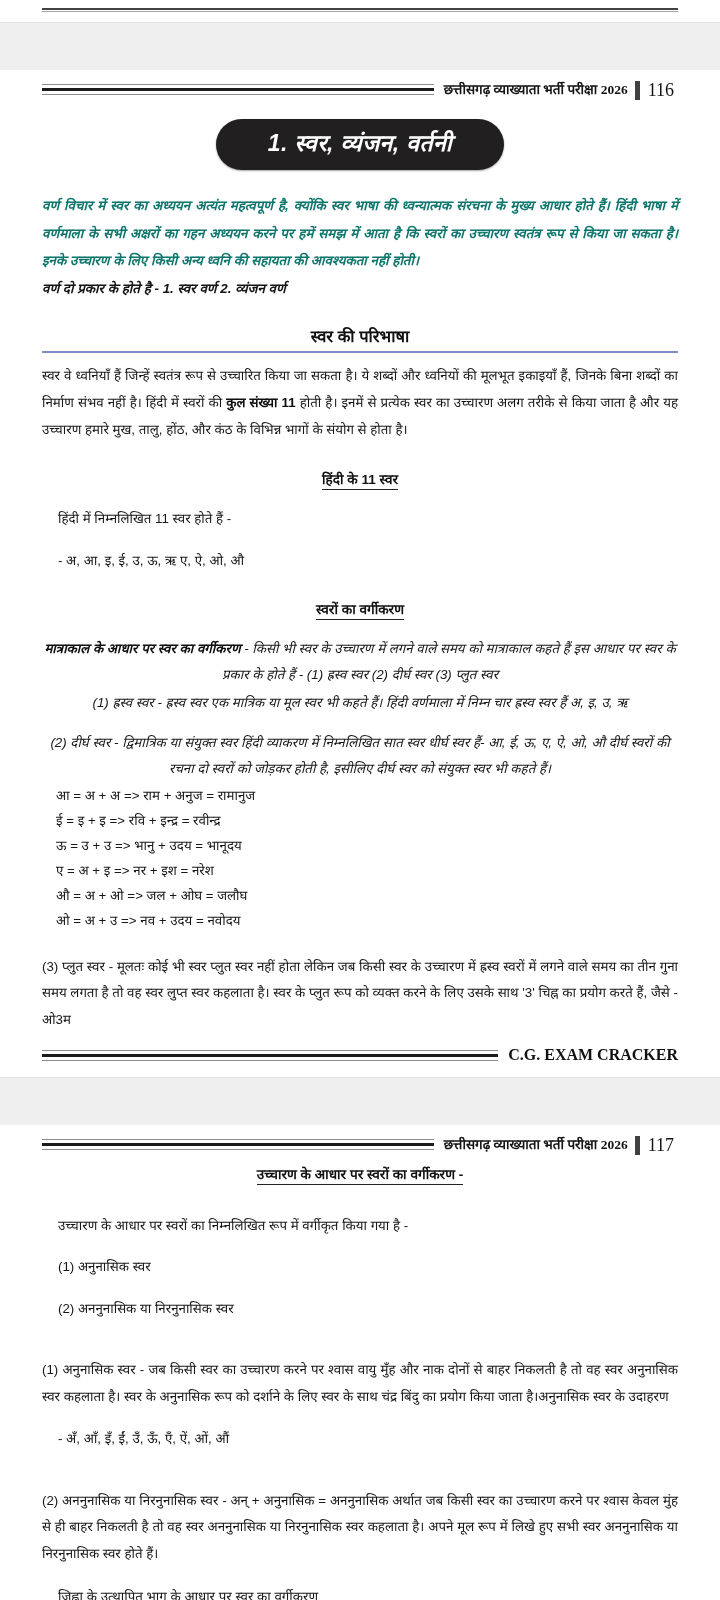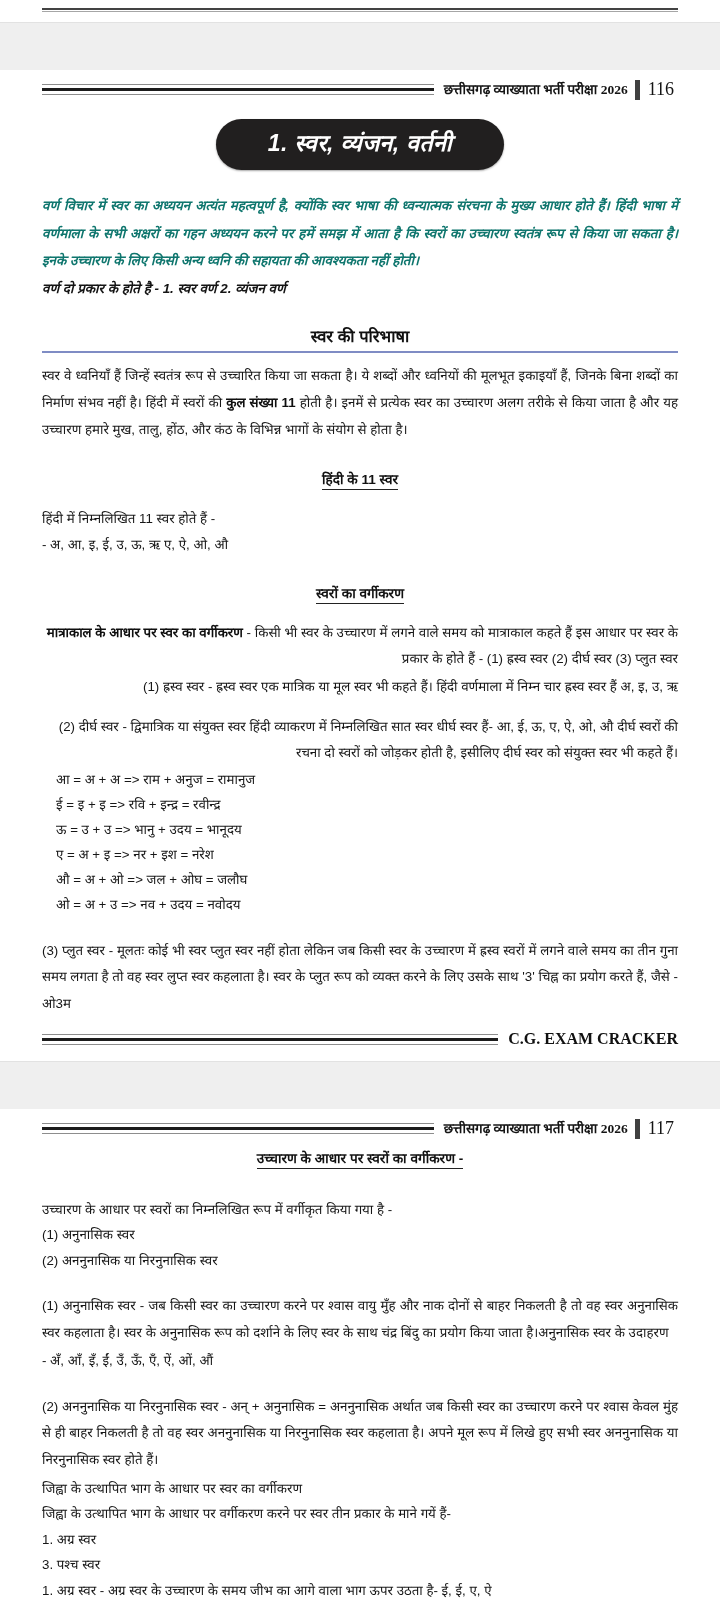--- a/index.html
+++ b/index.html
@@ -46,20 +46,21 @@
     position: relative;
     padding-top: 14px;
   }
   .runhead-rule-thin { border-top: 1px solid #8d8d8d; }
   .runhead-rule-thick { border-top: 3px solid #1c1c1c; margin-top: 3px; }
   .runhead-rule-thin2 { border-top: 1px solid #8d8d8d; margin-top: 3px; }
   .runhead-inner {
     position: absolute;
     right: 0; top: 10px;
     display: flex;
+    align-items: flex-end;
     background: #fff;
     padding-left: 10px;
   }
   .runhead-title {
     font-family: "Liberation Serif", "DejaVu Serif", serif;
     font-weight: bold;
     font-size: 13.5px;
     color: #141414;
     padding: 0 7px 2px 0;
     white-space: nowrap;
@@ -134,26 +135,26 @@
     padding-bottom: 2px;
   }
 
   p.body {
     font-size: 13.3px;
     line-height: 2.0;
     color: #171717;
     margin: 0 0 2px;
     text-align: justify;
   }
-  p.body.tight { line-height: 1.95; text-align: right; }
+  p.body.tight { line-height: 1.95; text-align: center; font-style: italic; }
   p.line {
     font-size: 13.3px;
     line-height: 1.92;
     color: #171717;
-    margin: 0;
+    margin: 16px;
   }
   .eq {
     font-size: 13.3px;
     line-height: 1.88;
     color: #171717;
     margin: 0;
     padding-left: 14px;
   }
   b.em { font-weight: bold; color: #0e0e0e; }
   .gap-sm { height: 12px; }

